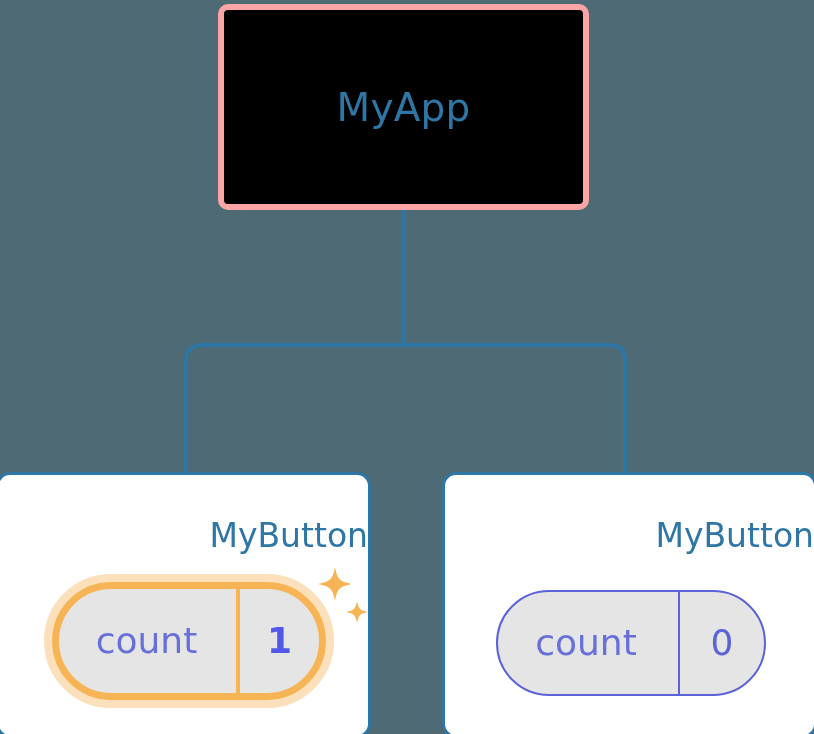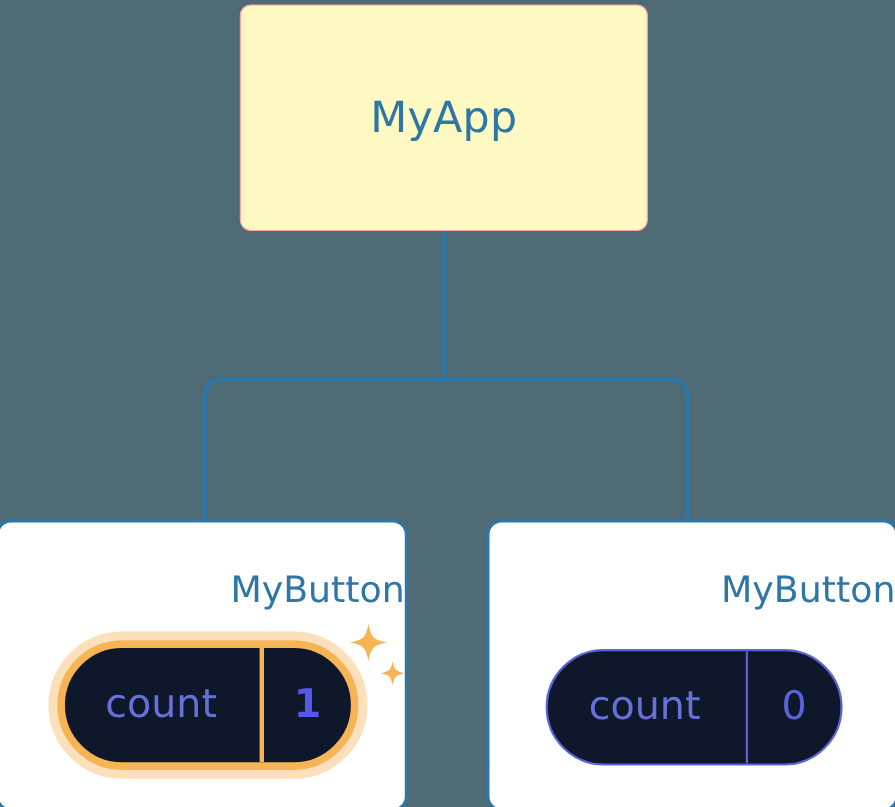--- a/index.html
+++ b/index.html
@@ -29,22 +29,22 @@
     top: 0;
     width: 814px;
     height: 734px;
     z-index: 1;
     pointer-events: none;
   }
 
   
   .node-box {
     position: absolute;
-    background: #fef9c3;
-    border: 1px solid #fca5a5;
+    background: #000000;
+    border: 6px solid #fca5a5;
     border-radius: 10px;
     box-sizing: border-box;
     z-index: 2;
     display: flex;
     align-items: center;
     justify-content: center;
   }
 
   #root-node {
     left: 218px;
@@ -102,21 +102,21 @@
   }
   #child-card-left .child-title { padding-left: 4px; }
 
   
   .pill {
     position: absolute;
     box-sizing: border-box;
     display: flex;
     align-items: stretch;
     border-radius: 999px;
-    background: #0f172a;
+    background: #e5e5e5;
     overflow: hidden;
   }
 
   .pill-label,
   .pill-value {
     display: flex;
     align-items: center;
     justify-content: center;
     line-height: 1;
     white-space: nowrap;

